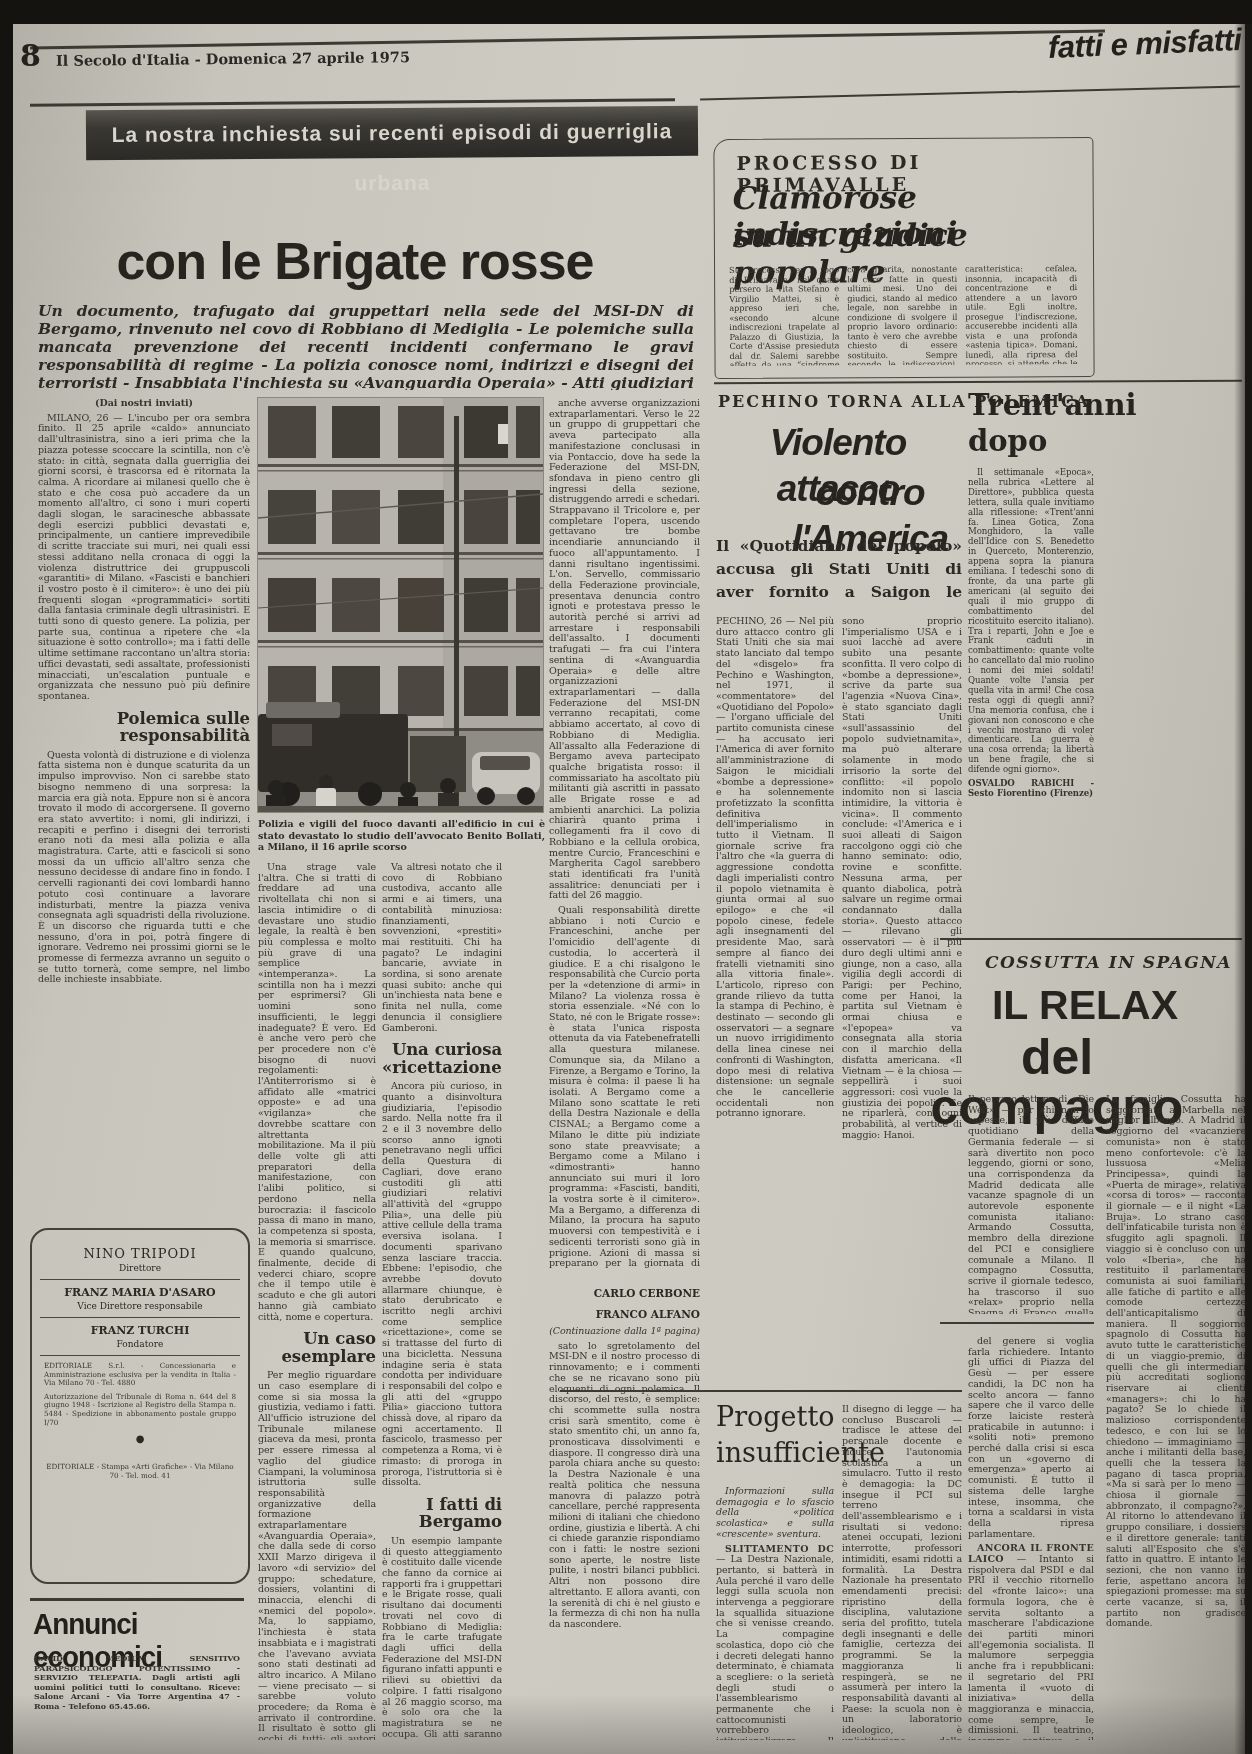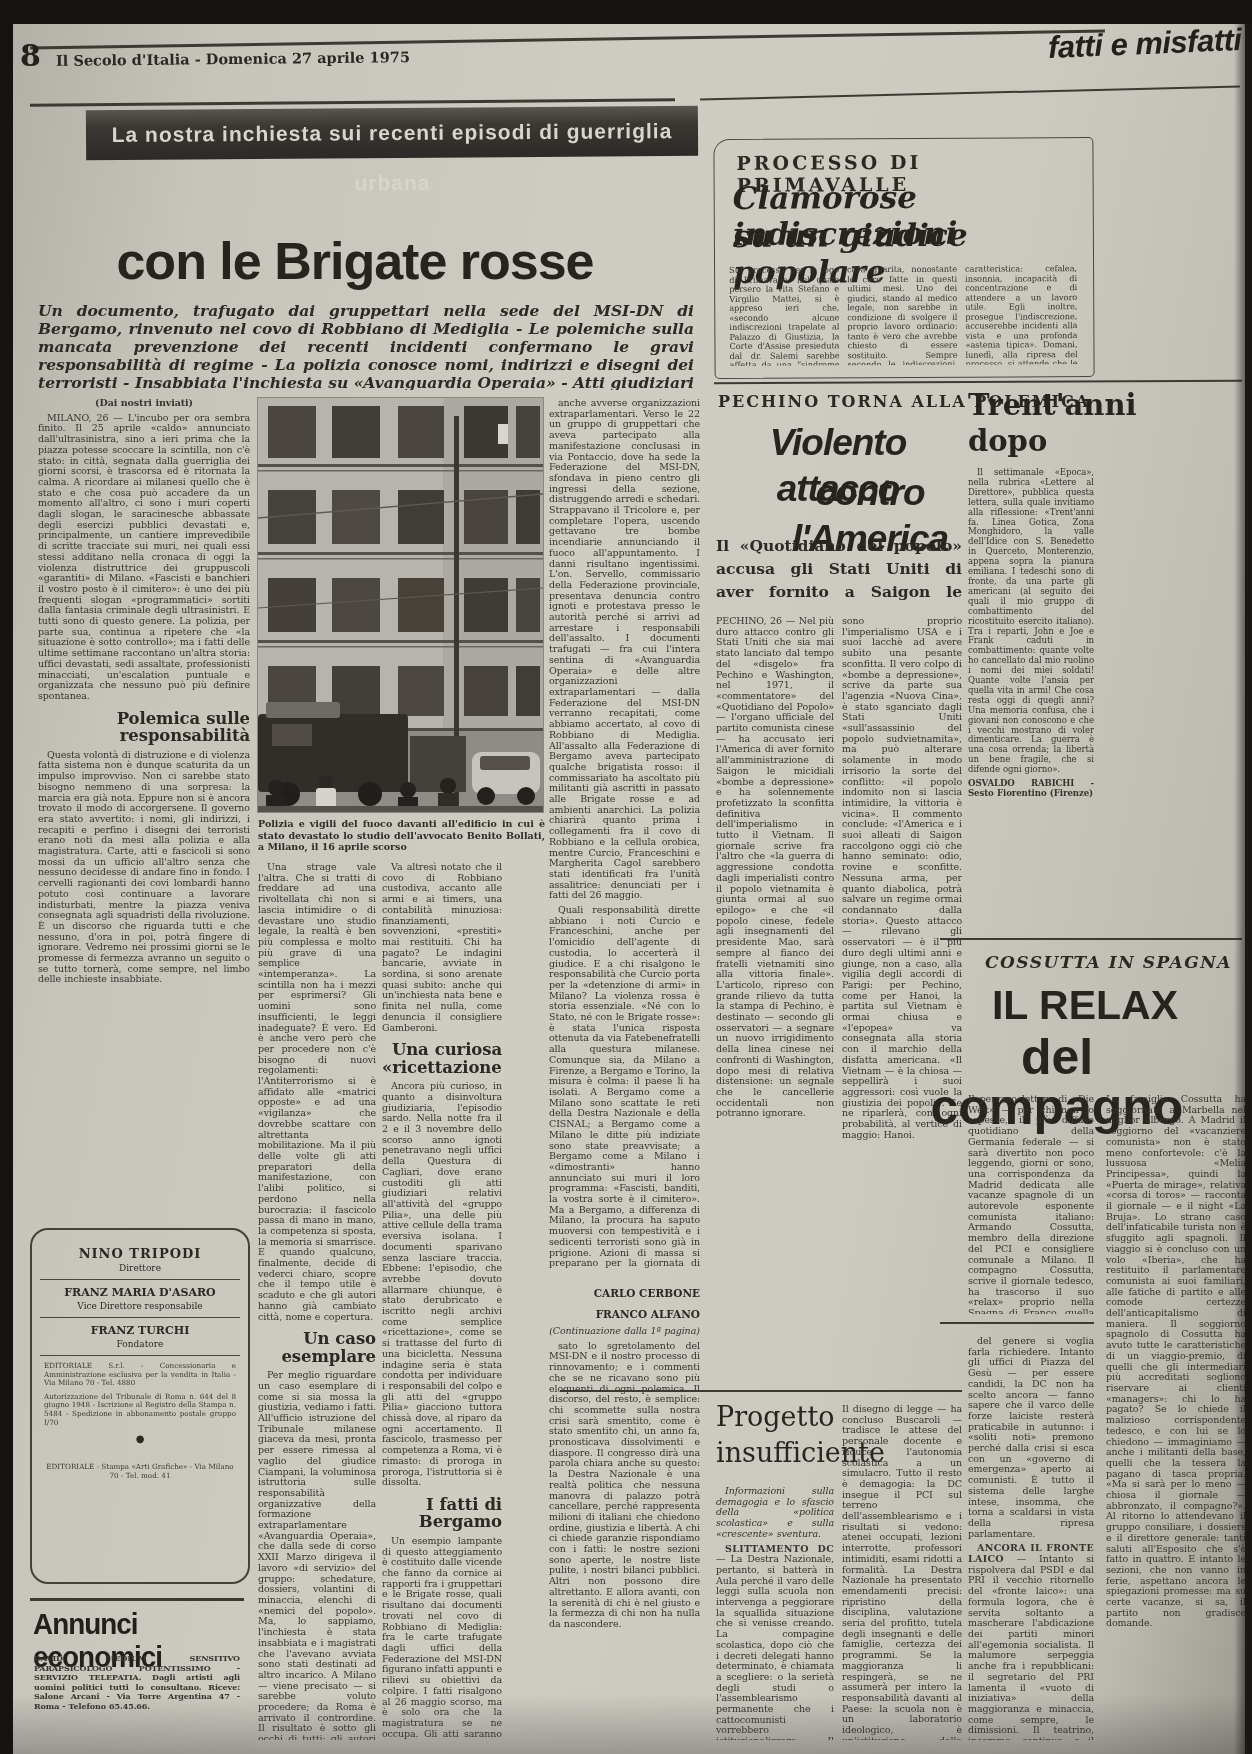--- a/index.html
+++ b/index.html
@@ -202,21 +202,21 @@
   <div style="position:absolute;left:716px;top:1436px;font-size:27px;line-height:34px;color:#28261f;">insufficiente</div>
   <div class="col" style="left:716px;top:1486px;width:118px;height:254px;">
     <p style="font-style:italic;">Informazioni sulla demagogia e lo sfascio della «politica scolastica» e sulla «crescente» sventura.</p>
     <p><span class="runin">SLITTAMENTO DC</span>
        <span>— La Destra Nazionale, pertanto, si batterà in Aula perché il varo delle leggi sulla scuola non intervenga a peggiorare la squallida situazione che si venisse creando. La compagine scolastica, dopo ciò che i decreti delegati hanno determinato, è chiamata a scegliere: o la serietà degli studi o l'assemblearismo permanente che i cattocomunisti vorrebbero istituzionalizzare. Il progetto governativo — lo si è detto — è del tutto insufficiente: non affronta il nodo degli organici e ignora la condizione degli insegnanti.</span></p>
   </div>
   <div class="col" style="left:842px;top:1404px;width:120px;height:336px;">Il disegno di legge — ha concluso Buscaroli — tradisce le attese del personale docente e riduce l'autonomia scolastica a un simulacro. Tutto il resto è demagogia: la DC insegue il PCI sul terreno dell'assemblearismo e i risultati si vedono: atenei occupati, lezioni interrotte, professori intimiditi, esami ridotti a formalità. La Destra Nazionale ha presentato emendamenti precisi: ripristino della disciplina, valutazione seria del profitto, tutela degli insegnanti e delle famiglie, certezza dei programmi. Se la maggioranza li respingerà, se ne assumerà per intero la responsabilità davanti al Paese: la scuola non è un laboratorio ideologico, è un'istituzione della Repubblica.</div>
 
   <div style="position:absolute;left:30px;top:1228px;width:216px;height:352px;border:2.5px solid #45413a;border-radius:18px;
        text-align:center;color:#2b2922;">
-    <div style="margin-top:16px;font-size:13px;font-weight:bold;letter-spacing:1px;">NINO TRIPODI</div>
+    <div style="margin-top:16px;font-size:13px;font-weight:normal;letter-spacing:1px;">NINO TRIPODI</div>
     <div style="font-size:9px;margin-top:2px;">Direttore</div>
     <div class="boxrule"></div>
     <div style="font-size:11px;font-weight:bold;">FRANZ MARIA D'ASARO</div>
     <div style="font-size:9px;margin-top:2px;">Vice Direttore responsabile</div>
     <div class="boxrule"></div>
     <div style="font-size:11px;font-weight:bold;">FRANZ TURCHI</div>
     <div style="font-size:9px;margin-top:2px;">Fondatore</div>
     <div class="boxrule"></div>
     <div class="fineprint" style="margin:4px 12px 0;">EDITORIALE S.r.l. - Concessionaria e Amministrazione esclusiva per la vendita in Italia - Via Milano 70 - Tel. 4880</div>
     <div class="fineprint" style="margin:5px 12px 0;">Autorizzazione del Tribunale di Roma n. 644 del 8 giugno 1948 - Iscrizione al Registro della Stampa n. 5484 - Spedizione in abbonamento postale gruppo I/70</div>

